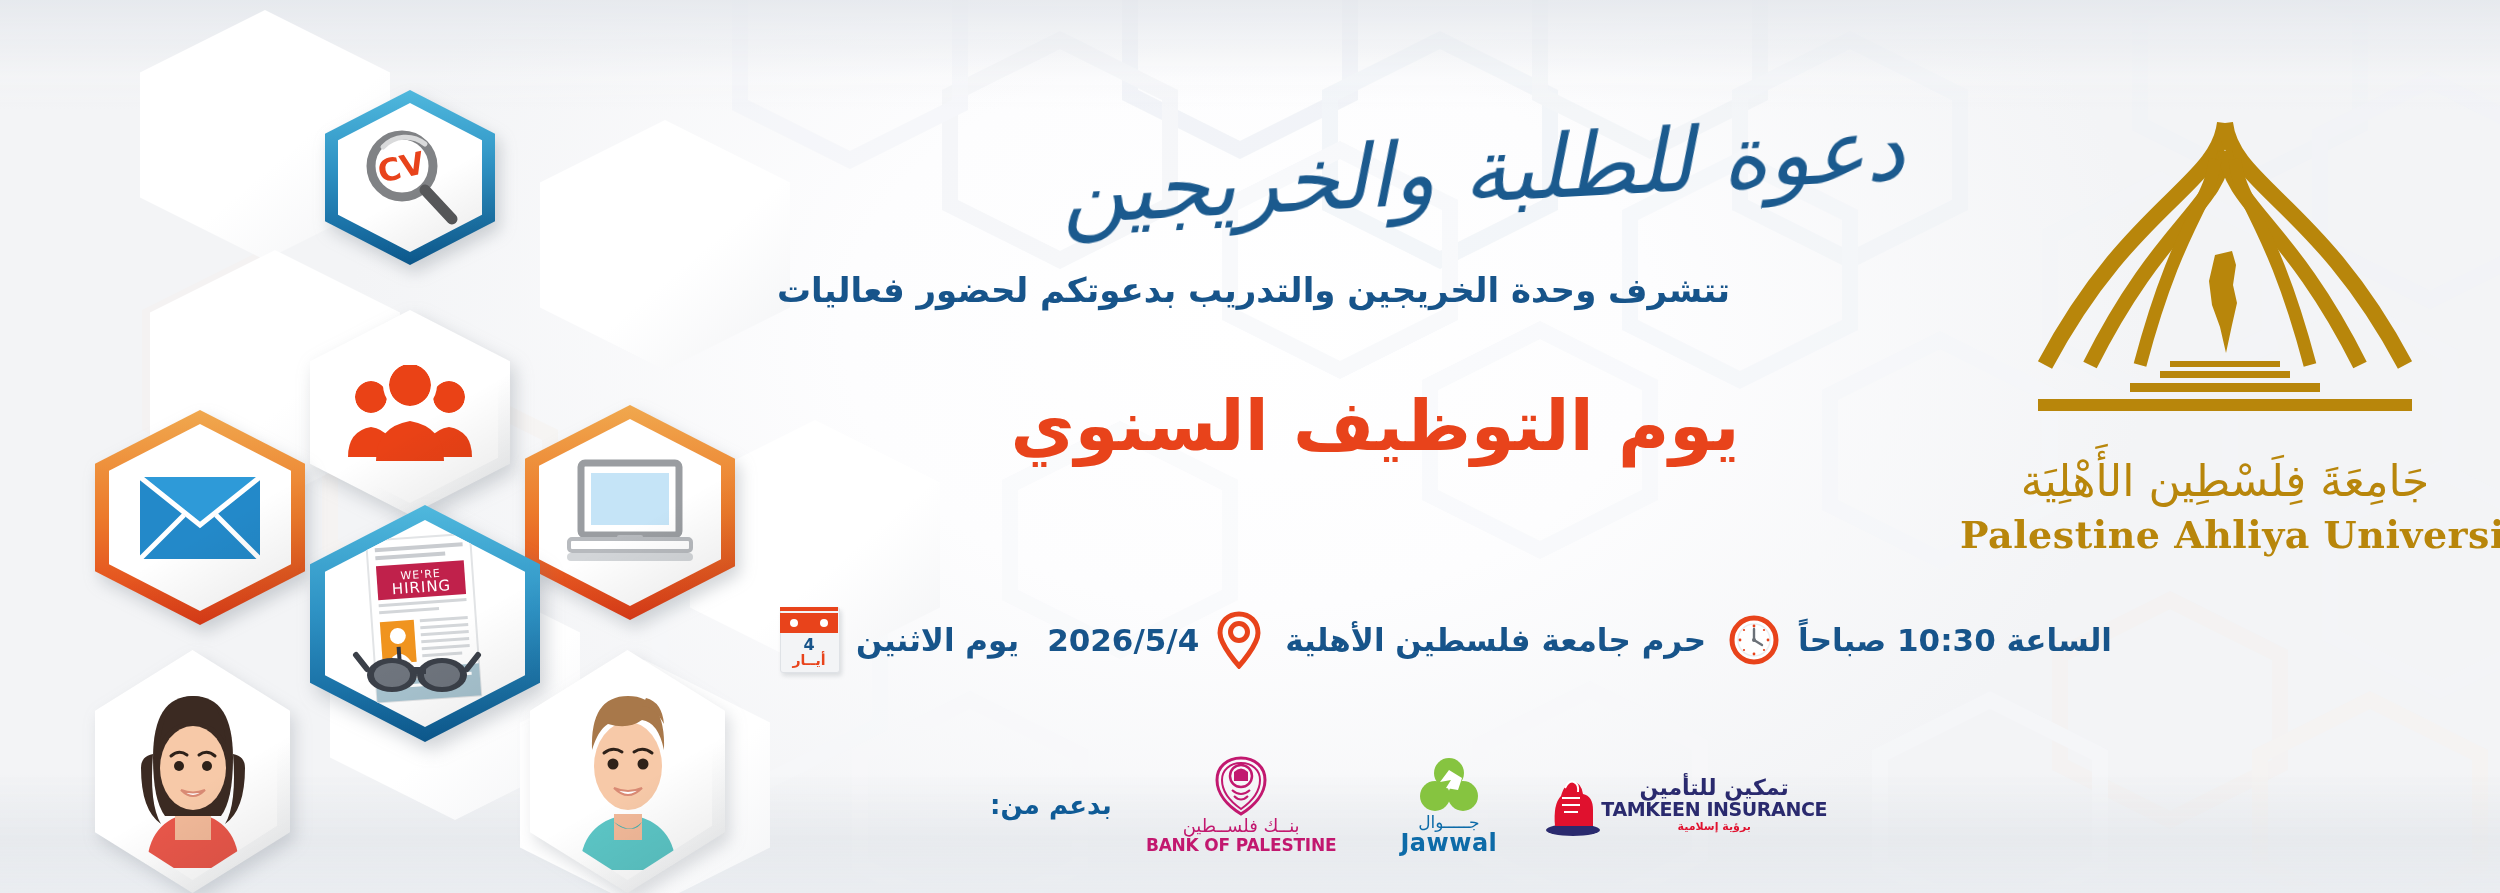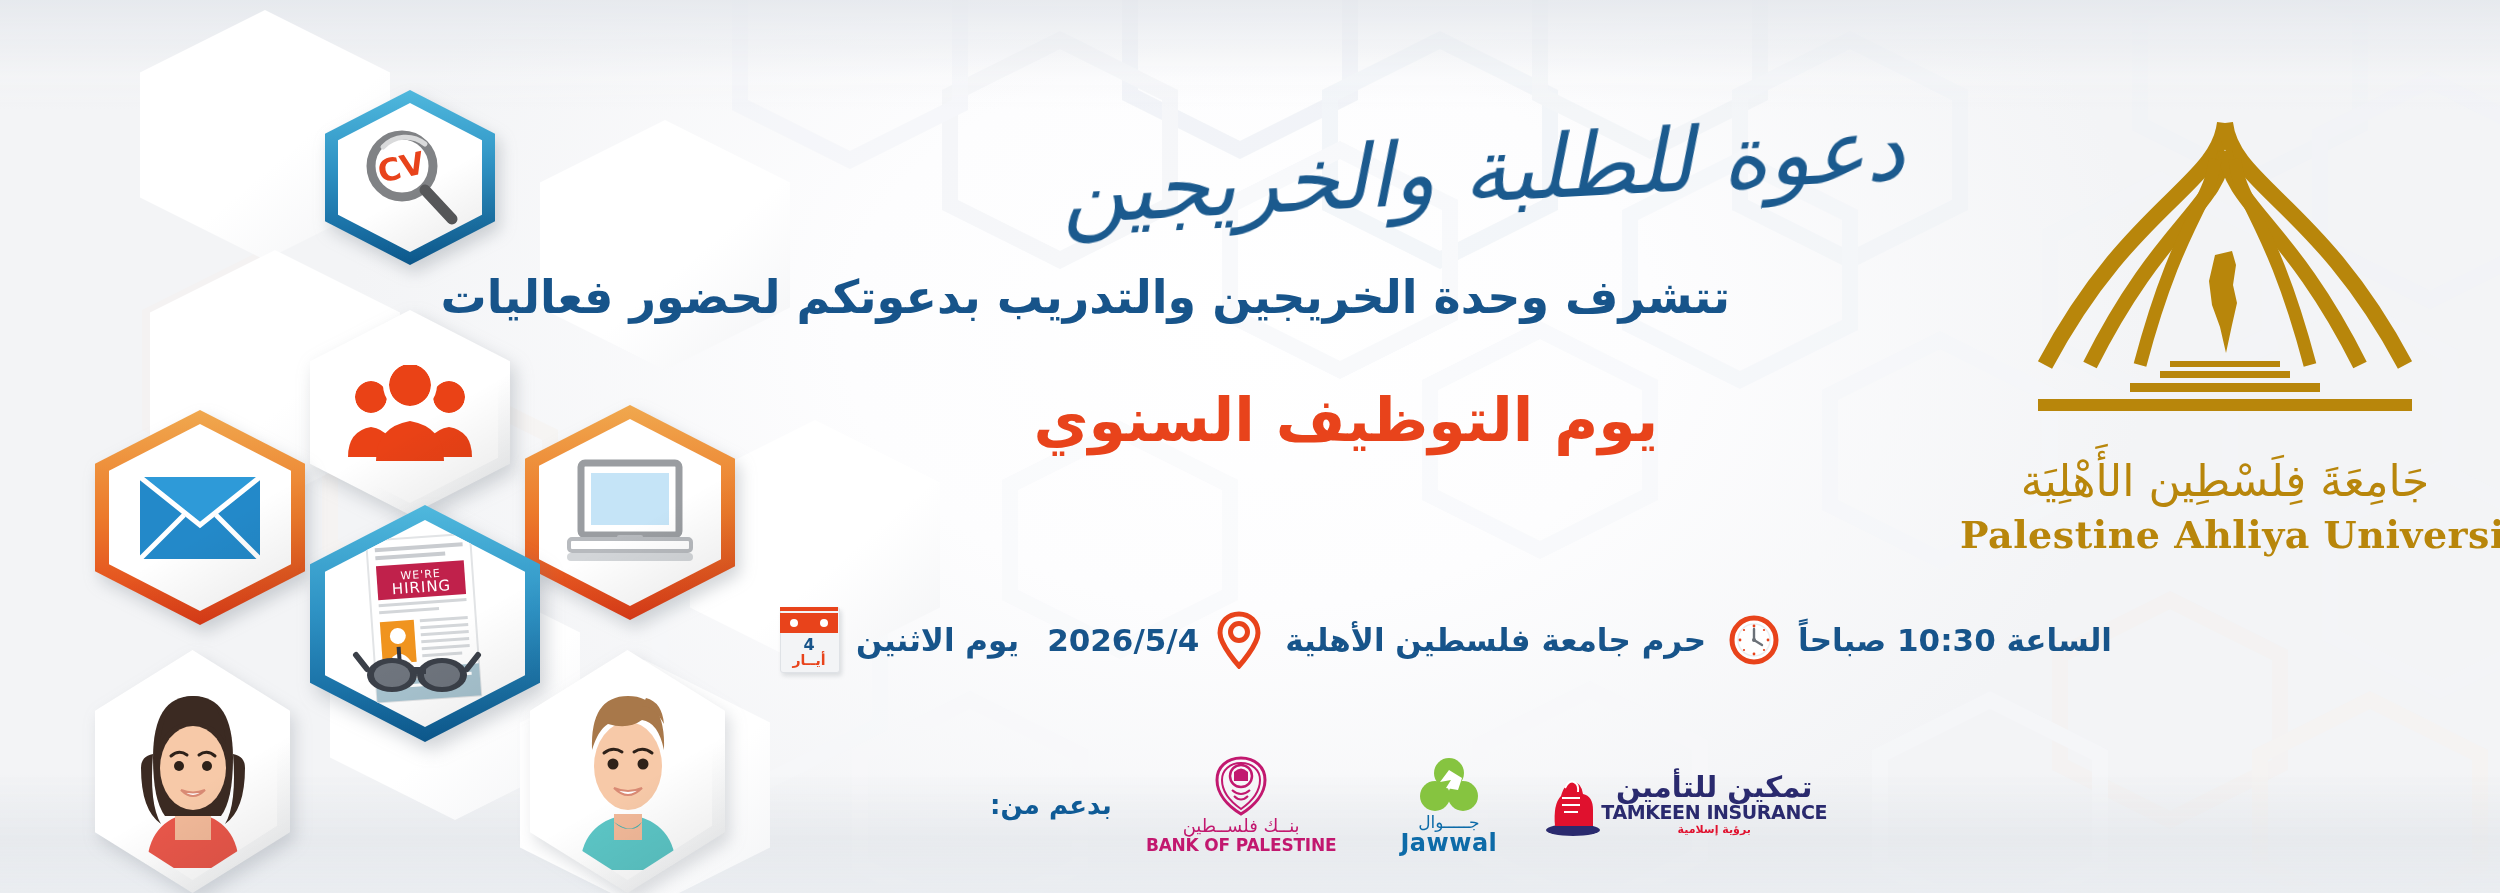--- a/index.html
+++ b/index.html
@@ -74,21 +74,21 @@
   .sponsorrow{
     position:absolute;display:flex;flex-direction:row-reverse;align-items:center;
     direction:rtl;
   }
   .supt{color:#0f5b96;font-weight:bold;font-size:26px;letter-spacing:1px;}
 
   .logoWrap{position:absolute;text-align:center;}
   .logoAr{color:#b8860b;font-size:44px;letter-spacing:1px;direction:rtl;white-space:nowrap;}
   .logoEn{color:#b8860b;font-family:"DejaVu Serif","Liberation Serif",serif;font-weight:bold;font-size:38px;letter-spacing:.5px;white-space:nowrap;}
 
-  .tamk-ar{color:#2a2a6e;font-weight:bold;font-size:29px;direction:rtl;letter-spacing:-1px;line-height:1;}
+  .tamk-ar{color:#2a2a6e;font-weight:bold;font-size:22px;direction:rtl;letter-spacing:-1px;line-height:1;}
   .tamk-en{color:#2a2a6e;font-weight:bold;font-size:19px;letter-spacing:-.4px;line-height:1.1;}
   .tamk-sub{color:#e0112e;font-weight:bold;font-size:11px;direction:rtl;line-height:1.2;}
   .jaw-ar{color:#0d6ba8;font-size:17px;direction:rtl;letter-spacing:2px;line-height:1;}
   .jaw-en{color:#0d6ba8;font-weight:bold;font-size:24px;letter-spacing:.5px;line-height:1;}
   .bop-ar{color:#c2186f;font-size:18px;direction:rtl;letter-spacing:1px;line-height:1.1;}
   .bop-en{color:#c2186f;font-weight:bold;font-size:17px;letter-spacing:-.2px;line-height:1.1;}
 </style>
 </head>
 <body>
 
@@ -283,23 +283,23 @@
         <path d="M46 81 q9-7 18-1" stroke="#2e2119" stroke-width="3" fill="none" stroke-linecap="round"></path>
         <path d="M76 80 q9-6 18 1" stroke="#2e2119" stroke-width="3" fill="none" stroke-linecap="round"></path>
         <path d="M56 116 q14 14 28 0 q-14 6 -28 0 z" fill="#ffffff" stroke="#d98a74" stroke-width="2"></path>
       </svg>
     </div>
     <div class="hexshadow"></div>
   </div>
 
   <div class="calli" style="left:1060px;top:105px;font-size:88px;line-height:1;transform:rotate(-3deg);transform-origin:right center;font-style:italic;font-weight:500;">دعوة للطلبة والخريجين</div>
 
-  <div class="line2" style="left:780px;top:270px;font-size:46px;width:950px;text-align:right;">تتشرف وحدة الخريجين والتدريب بدعوتكم لحضور فعاليات</div>
-
-  <div class="bigtitle" style="left:926px;top:385px;font-size:60px;width:840px;text-align:center;">يوم التوظيف السنوي</div>
+  <div class="line2" style="left:780px;top:270px;font-size:34px;width:950px;text-align:right;">تتشرف وحدة الخريجين والتدريب بدعوتكم لحضور فعاليات</div>
+
+  <div class="bigtitle" style="left:955px;top:385px;font-size:70px;width:840px;text-align:center;">يوم التوظيف السنوي</div>
 
 
   <div class="detailrow" style="left:760px;top:605px;width:1170px;height:70px;justify-content:flex-start;">
 
     <div style="width:62px;height:66px;position:relative;margin-left:18px;flex:0 0 auto;">
       <div style="position:absolute;left:2px;top:0;width:58px;height:64px;background:#f3f4f6;border:1px solid #dfe2e6;border-radius:3px;box-shadow:2px 3px 4px rgba(120,126,135,.22);"></div>
       <div style="position:absolute;left:2px;top:0;width:58px;height:4px;background:#e8431b;"></div>
       <div style="position:absolute;left:2px;top:6px;width:58px;height:20px;background:#e8431b;"></div>
       <div style="position:absolute;left:12px;top:12px;width:8px;height:8px;border-radius:50%;background:#fff;"></div>
       <div style="position:absolute;left:42px;top:12px;width:8px;height:8px;border-radius:50%;background:#fff;"></div>

